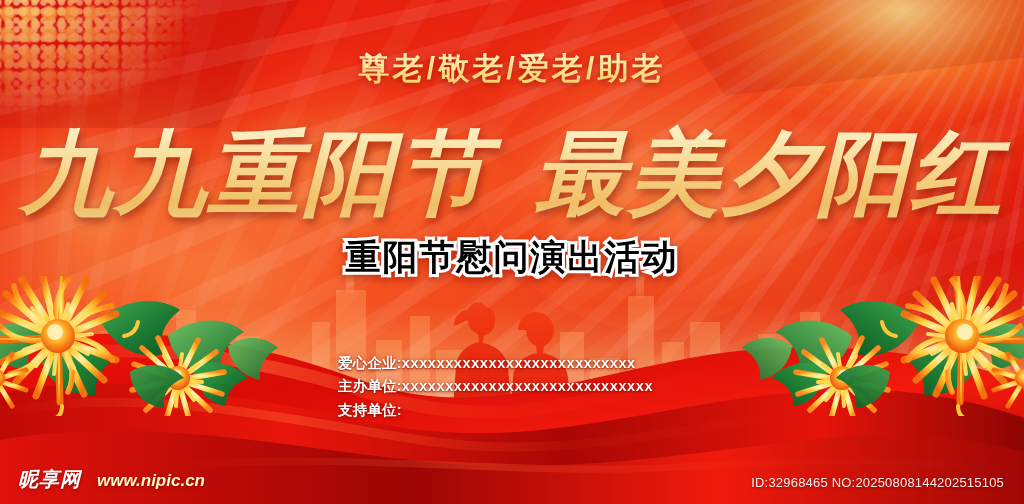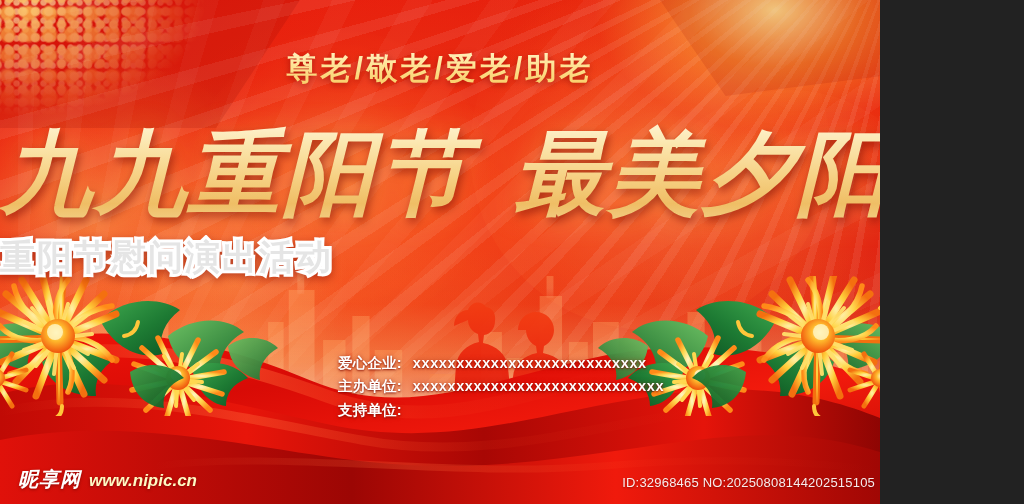--- a/index.html
+++ b/index.html
@@ -1,21 +1,21 @@
 <!DOCTYPE html>
 <html><head>
 <meta charset="utf-8">
 <style>
   * { margin:0; padding:0; box-sizing:border-box; }
   html,body { background:#222; }
   body { font-family:"Liberation Sans", sans-serif; }
 
   .poster {
     position:relative;
-    width:880px; height:504px;
+    width:1024px; height:504px;
     overflow:hidden;
     background:#e11208;
   }
 
   
   .bg-base{
     position:absolute; inset:0;
     background:
       radial-gradient(ellipse 60% 70% at 88% 2%,  rgba(255,236,150,.95) 0%, rgba(255,190,60,.55) 16%, rgba(245,90,20,.18) 34%, rgba(0,0,0,0) 58%),
       radial-gradient(ellipse 80% 90% at 50% 38%, rgba(255,105,35,.45) 0%, rgba(230,25,10,0) 62%),
@@ -114,53 +114,54 @@
     letter-spacing:2px;
     background:linear-gradient(to bottom,#fff6da 4%,#fbe6ae 26%,#f6d184 52%,#efbe65 74%,#f3d492 96%);
     -webkit-background-clip:text; background-clip:text;
     -webkit-text-fill-color:transparent;
     filter:drop-shadow(2px 4px 5px rgba(110,0,0,.55)) drop-shadow(0 0 14px rgba(255,200,90,.30));
   }
   .maintitle .gap{ display:inline-block; width:44px; }
 
   .subtitle{
     position:absolute; left:0; right:0; top:234px;
+    text-align:center;
     font-size:35px; font-weight:bold; letter-spacing:2px;
-    color:#e5e5e5;
+    color:#000000;
     -webkit-text-stroke:6px #ffffff;
     paint-order:stroke fill;
     filter:drop-shadow(0 3px 4px rgba(120,0,0,.45));
   }
 
   .orginfo{
     position:absolute; left:338px; top:352px;
     font-size:14.5px; font-weight:bold;
     color:#ffffff; line-height:1.62;
     letter-spacing:.2px;
     text-shadow:0 1px 2px rgba(130,10,0,.85), 0 0 5px rgba(150,20,0,.6);
   }
   .orginfo .row{ white-space:nowrap; }
-  .orginfo .xs{ letter-spacing:.6px;margin-left:11px; }
+  .orginfo .xs{ letter-spacing:.6px; }
 
   
   .footer{ position:absolute; left:0; right:0; bottom:0; height:44px; }
   .brand{
     position:absolute; left:18px; bottom:11px;
-    display:flex; align-items:baseline; gap:8px;
+    display:flex; align-items:baseline; gap:16px;
   }
   .brand .cn{
     font-size:20px; font-weight:bold; font-style:italic; color:#fff;
     letter-spacing:1px; text-shadow:0 1px 3px rgba(90,0,0,.6);
   }
   .brand .url{
     font-size:17px; font-weight:bold; font-style:italic; color:#fef9c3;
     text-shadow:0 1px 3px rgba(90,0,0,.6);
   }
   .idcode{
-    position:absolute; right:5px; bottom:14px;
+    position:absolute; right:20px; bottom:14px;
     font-size:13px; color:rgba(255,255,255,.92);
     letter-spacing:.2px;
     text-shadow:0 1px 2px rgba(90,0,0,.55);
   }
 </style>
 </head>
 <body>
 
 <div class="poster">
 

